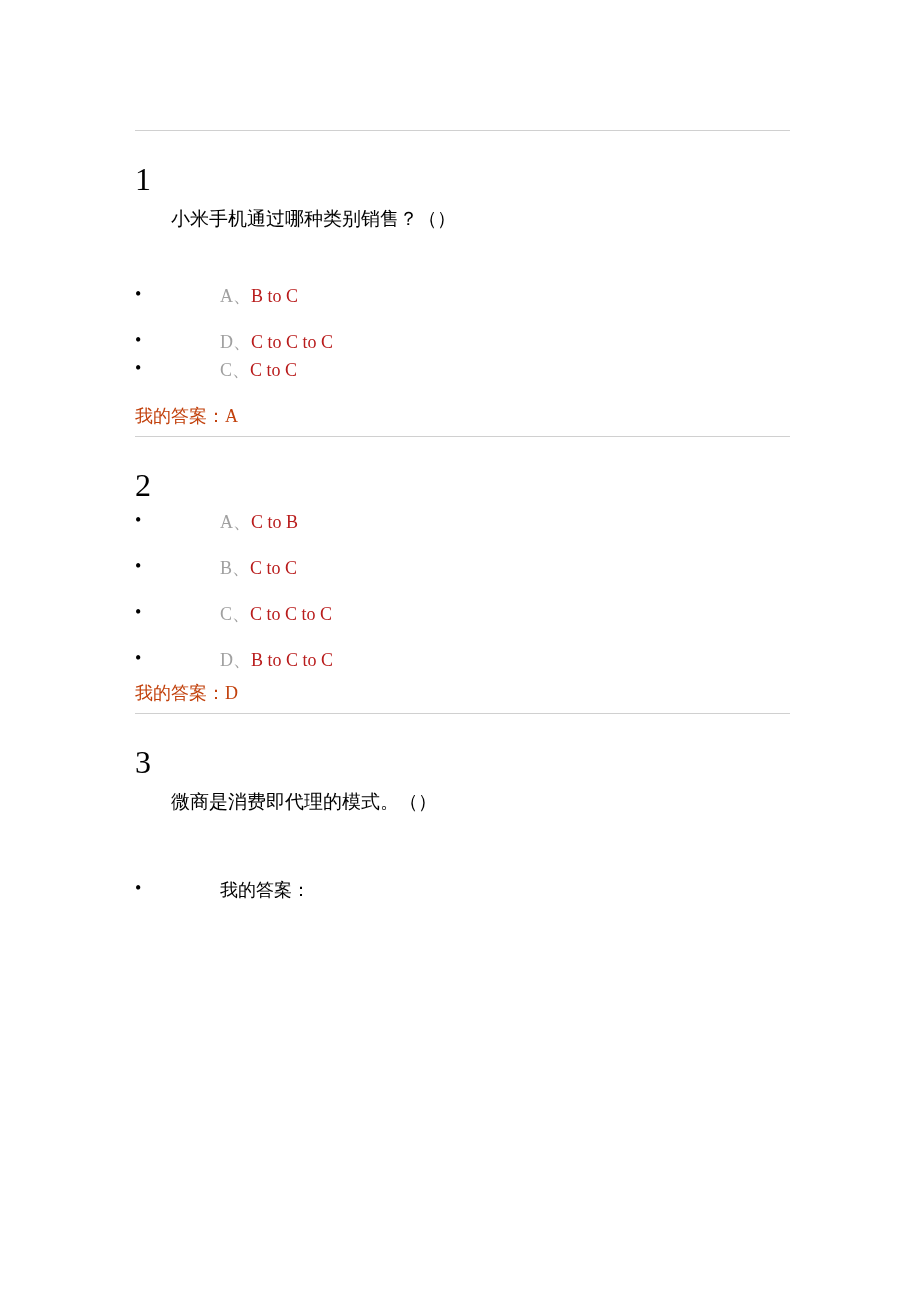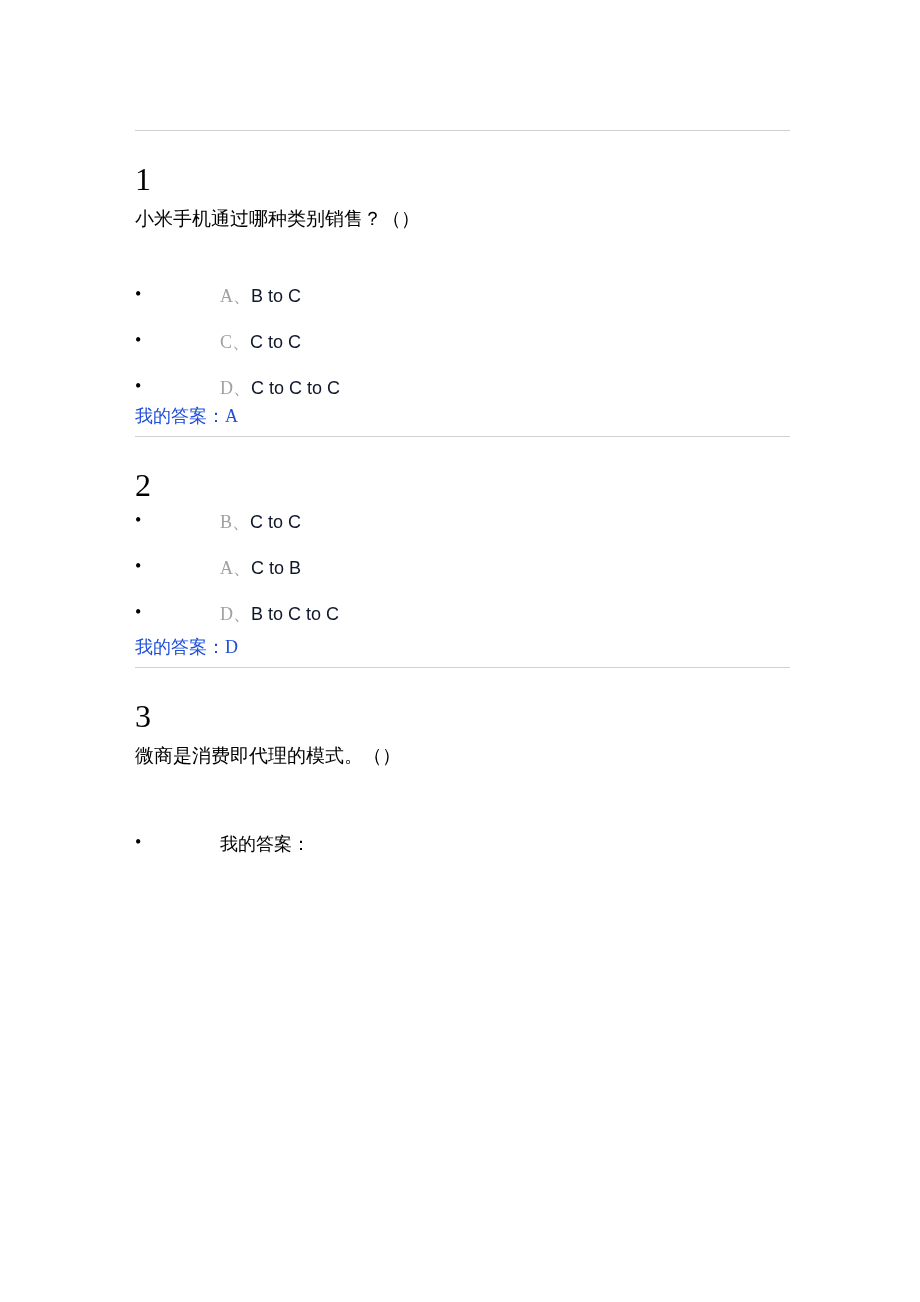--- a/index.html
+++ b/index.html
@@ -30,20 +30,21 @@
       font-size: 32px;
       font-weight: normal;
       color: #000;
       margin-bottom: 6px;
     }
     .q-stem {
       font-size: 19px;
       color: #000;
       margin-bottom: 50px;
       line-height: 1.6;
+      margin-left: 36px;
     }
     .options {
       list-style: none;
     }
     .option-row {
       position: relative;
       padding-left: 85px;
       margin-bottom: 22px;
       font-size: 18px;
     }
@@ -57,26 +58,26 @@
     }
     .opt-letter {
       color: #a0a0a0;
       font-family: "Times New Roman", Times, serif;
     }
     .opt-sep {
       color: #a0a0a0;
       font-family: "SimSun", "宋体", serif;
     }
     .opt-text {
-      color: #0f172a;
-      font-family: Liberation Sans, sans-serif;
+      color: #b91c1c;
+      font-family: Liberation Serif, serif;
     }
     .answer-line {
       font-size: 18px;
-      color: #1d4ed8;
+      color: #c2410c;
       padding-left: 0;
       margin-top: -18px;
     }
     .answer-label {
       font-family: "SimSun", "宋体", serif;
     }
     .answer-val {
       font-family: "SimSun", "宋体", serif;
       letter-spacing: 1px;
     }
@@ -106,40 +107,43 @@
 
 <div class="top-rule"></div>
 
 <div class="question-block">
   <div class="q-number">1</div>
   <div class="q-stem">小米手机通过哪种类别销售？（）</div>
   <ul class="options">
     <li class="option-row">
       <span class="opt-letter">A</span><span class="opt-sep">、</span><span class="opt-text">B to C</span>
     </li>
+    <li class="option-row" style="margin-bottom:4px;">
+      <span class="opt-letter">D</span><span class="opt-sep">、</span><span class="opt-text">C to C to C</span>
+    </li>
     <li class="option-row">
       <span class="opt-letter">C</span><span class="opt-sep">、</span><span class="opt-text">C to C</span>
-    </li>
-    <li class="option-row" style="margin-bottom:4px;">
-      <span class="opt-letter">D</span><span class="opt-sep">、</span><span class="opt-text">C to C to C</span>
     </li>
   </ul>
   <div class="answer-line" style="margin-top:0;">
     <span class="answer-label">我的答案：</span><span class="answer-val">A</span>
   </div>
 </div>
 
 <div class="question-block">
   <div class="q-number">2</div>
   <ul class="options">
     <li class="option-row">
+      <span class="opt-letter">A</span><span class="opt-sep">、</span><span class="opt-text">C to B</span>
+    </li>
+    <li class="option-row">
       <span class="opt-letter">B</span><span class="opt-sep">、</span><span class="opt-text">C to C</span>
     </li>
     <li class="option-row">
-      <span class="opt-letter">A</span><span class="opt-sep">、</span><span class="opt-text">C to B</span>
+      <span class="opt-letter">C</span><span class="opt-sep">、</span><span class="opt-text">C to C to C</span>
     </li>
     <li class="option-row" style="margin-bottom:4px;">
       <span class="opt-letter">D</span><span class="opt-sep">、</span><span class="opt-text">B to C to C</span>
     </li>
   </ul>
   <div class="answer-line" style="margin-top:9px;">
     <span class="answer-label">我的答案：</span><span class="answer-val">D</span>
   </div>
 </div>
 

